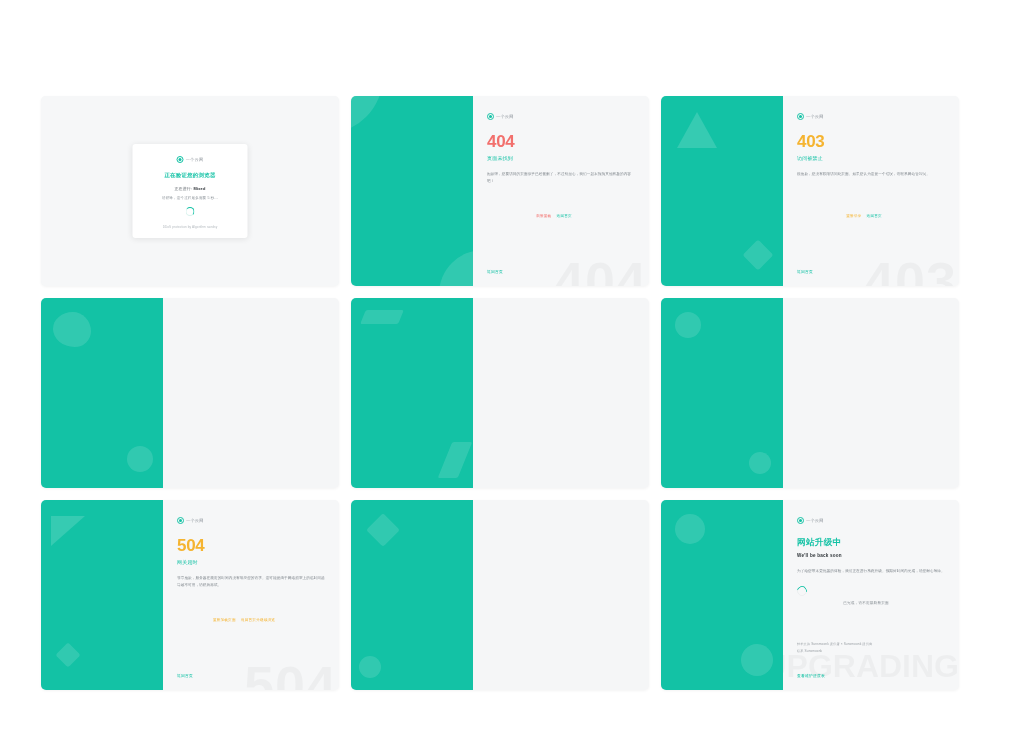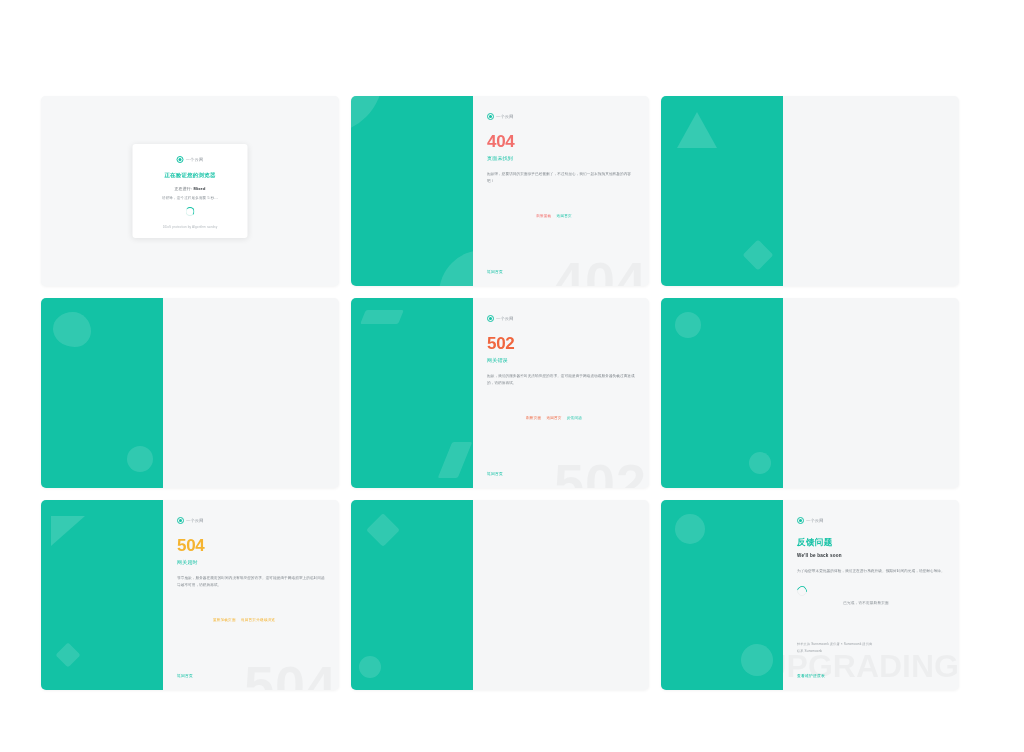--- a/index.html
+++ b/index.html
@@ -291,49 +291,48 @@
       </div>
       <div class="footlink">返回首页</div>
     </div>
   </div>
 
   <div class="card">
     <div class="deco">
       <div class="shape tri" style="left:16px;top:16px;"></div>
       <div class="shape diamond" style="right:14px;bottom:20px;width:22px;height:22px;"></div>
     </div>
-  </div>
-
-  <div class="card">
-    <div class="deco">
-      <div class="shape blob" style="left:12px;top:14px;width:38px;height:35px;"></div>
-      <div class="shape circle" style="right:10px;bottom:16px;width:26px;height:26px;"></div>
-    </div>
-  </div>
-
-  <div class="card">
-    <div class="deco">
-      <div class="shape paral" style="left:12px;top:12px;width:38px;height:14px;"></div>
-      <div class="shape paral" style="right:8px;bottom:10px;width:20px;height:36px;"></div>
-    </div>
-    <div class="content">
-      <div class="watermark">502</div>
+    <div class="content">
+      <div class="watermark">403</div>
       <div class="logo">
         <span class="mark"></span>
         <span class="brand">一个云网</span>
       </div>
-      <div class="code" style="color:#f0663f">502</div>
-      <div class="subtitle">网关错误</div>
-      <div class="desc">抱歉，我们的服务器暂时无法响应您的请求。这可能是由于网络波动或服务器负载过高造成的，请稍后再试。</div>
+      <div class="code" style="color:#f5b431">403</div>
+      <div class="subtitle">访问被禁止</div>
+      <div class="desc">很抱歉，您没有权限访问此页面。如果您认为这是一个错误，请联系网站管理员。</div>
       <div class="links">
-        <span style="color:#f0663f">刷新页面</span>
-        <span style="color:#f0663f">返回首页</span>
-        <span style="color:#13c2a5">反馈问题</span>
+        <span style="color:#f5b431">重新登录</span>
+        <span style="color:#13c2a5">返回首页</span>
       </div>
       <div class="footlink">返回首页</div>
+    </div>
+  </div>
+
+  <div class="card">
+    <div class="deco">
+      <div class="shape blob" style="left:12px;top:14px;width:38px;height:35px;"></div>
+      <div class="shape circle" style="right:10px;bottom:16px;width:26px;height:26px;"></div>
+    </div>
+  </div>
+
+  <div class="card">
+    <div class="deco">
+      <div class="shape paral" style="left:12px;top:12px;width:38px;height:14px;"></div>
+      <div class="shape paral" style="right:8px;bottom:10px;width:20px;height:36px;"></div>
     </div>
   </div>
 
   <div class="card">
     <div class="deco">
       <div class="shape circle" style="left:14px;top:14px;width:26px;height:26px;"></div>
       <div class="shape circle" style="right:12px;bottom:14px;width:22px;height:22px;"></div>
     </div>
   </div>
 
@@ -370,21 +369,21 @@
     <div class="deco">
       <div class="shape circle" style="left:14px;top:14px;width:30px;height:30px;"></div>
       <div class="shape circle" style="right:10px;bottom:14px;width:32px;height:32px;"></div>
     </div>
     <div class="content">
       <div class="watermark word">UPGRADING</div>
       <div class="logo">
         <span class="mark"></span>
         <span class="brand">一个云网</span>
       </div>
-      <div class="up-title">反馈问题</div>
+      <div class="up-title">网站升级中</div>
       <div class="up-sub">We'll be back soon</div>
       <div class="desc">为了给您带来更优越的体验，我们正在进行系统升级。预期短时间内完成，请您耐心等待。</div>
       <div class="up-spinner"></div>
       <div class="up-center">已完成，请不定期刷新页面</div>
       <div class="up-meta">
         <div>技术支持 Sunsmoonk 提供者 × Sunsmoonk 提供商</div>
         <div>联系 Sunsmoonk</div>
       </div>
       <div class="footlink">查看维护进度表</div>
     </div>

